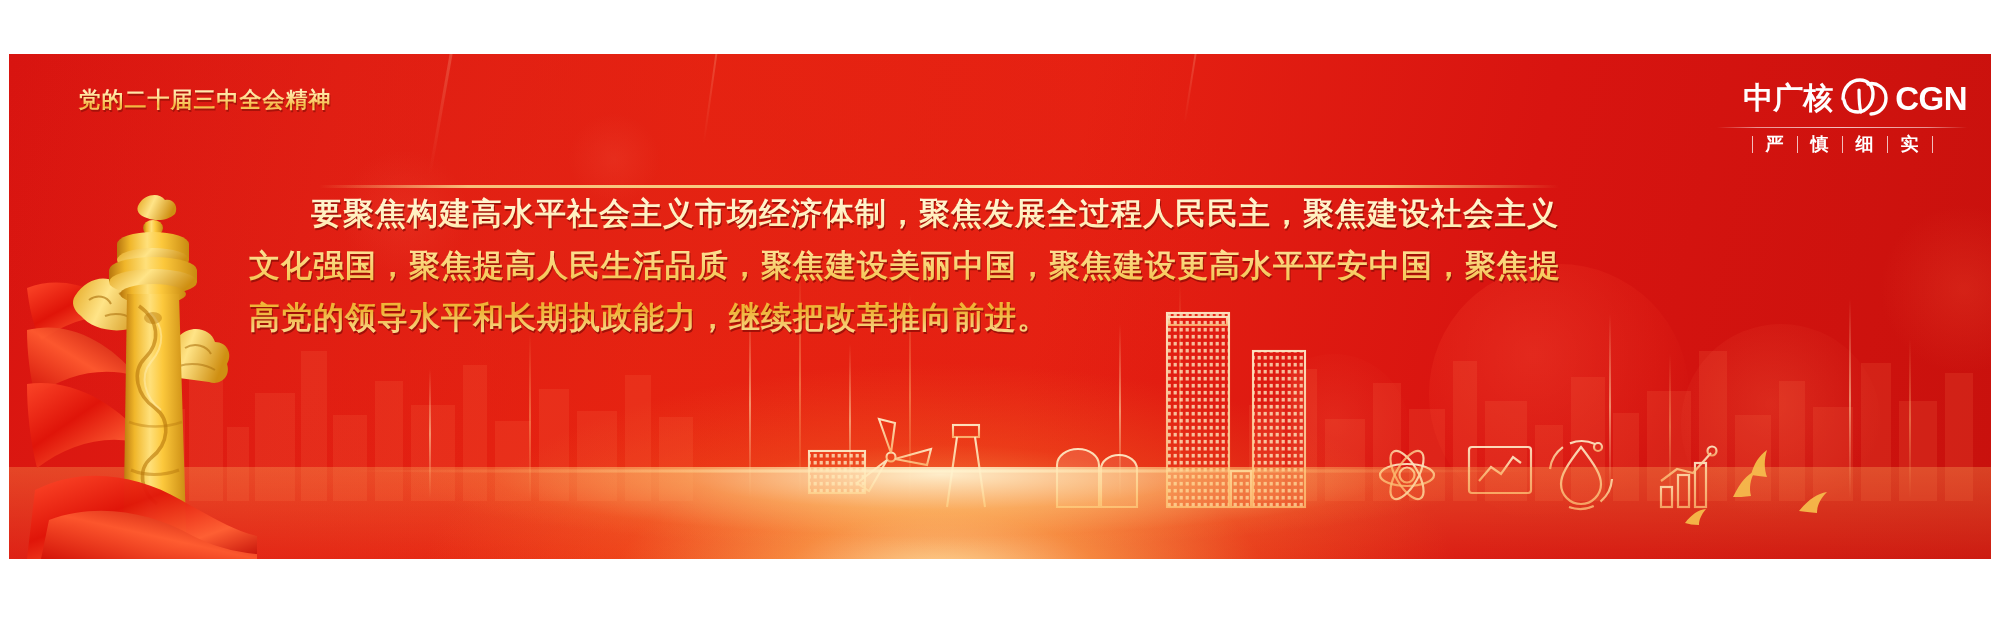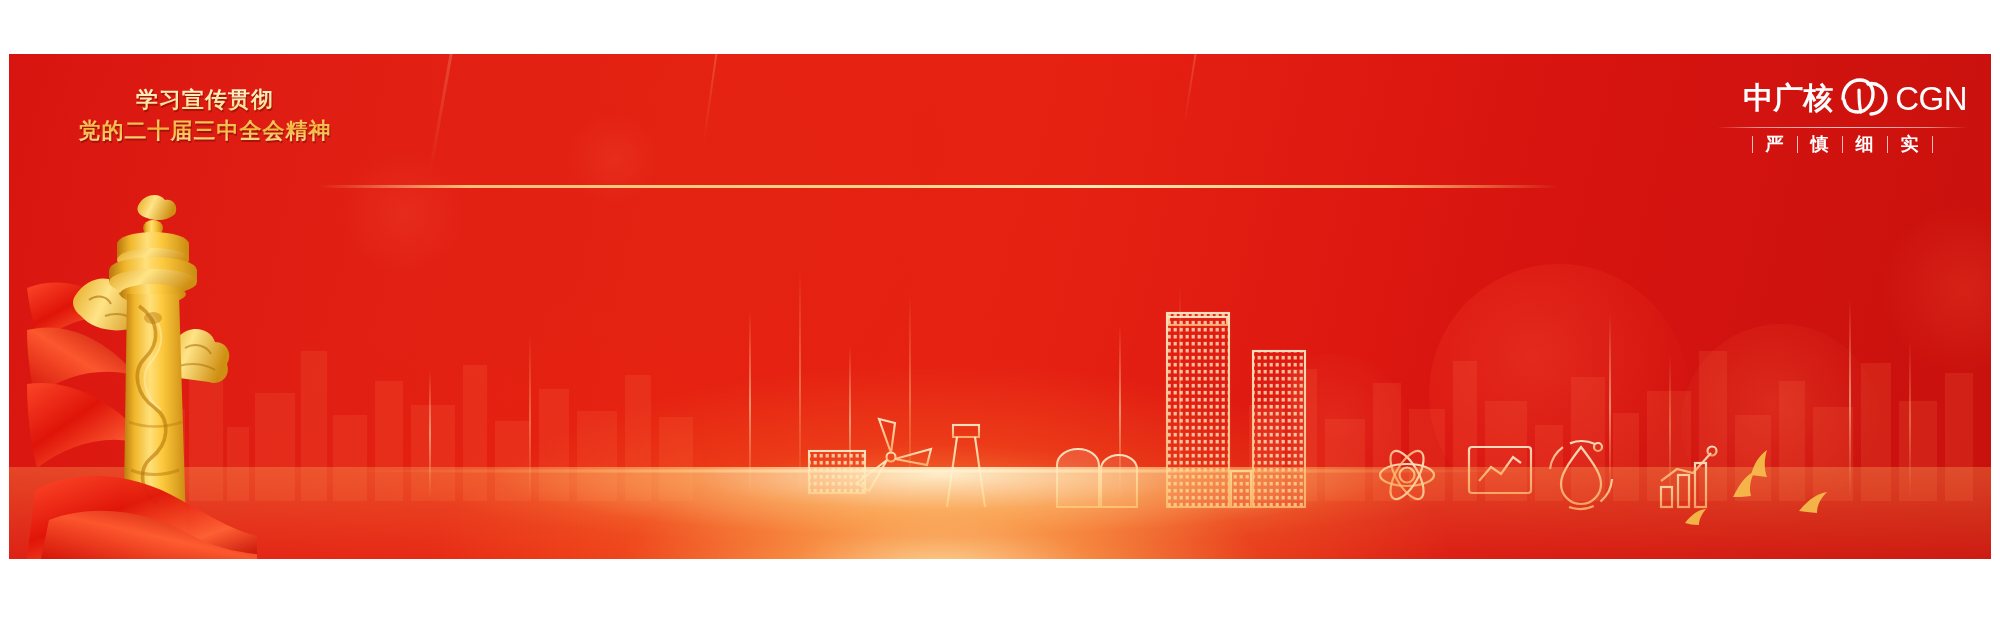--- a/index.html
+++ b/index.html
@@ -96,21 +96,21 @@
     -webkit-text-fill-color:transparent;
     filter:drop-shadow(1.5px 2.5px 0 rgba(145,14,6,0.82));
   }
   #body-text .ln { display:block; white-space:nowrap; }
   #body-text .ln:first-child { text-indent:62px; }
 
   
   #logo { position:absolute; right:24px; top:20px; width:250px; height:90px; color:#ffffff; }
   #logo-row { display:flex; align-items:center; justify-content:flex-end; gap:4px; height:48px; }
   #logo-cn { font-size:30px; font-weight:bold; letter-spacing:0px; line-height:1; }
-  #logo-en { font-size:33px; font-weight:normal; letter-spacing:-0.5px; line-height:1; }
+  #logo-en { font-size:33px; font-weight:bold; letter-spacing:-0.5px; line-height:1; }
   #logo-rule { margin-top:5px; height:1px;
     background:linear-gradient(to right, rgba(255,255,255,0) 0%, rgba(255,255,255,0.55) 16%, rgba(255,255,255,0.75) 50%, rgba(255,255,255,0.55) 84%, rgba(255,255,255,0) 100%); }
   #logo-tag { display:flex; align-items:center; justify-content:center; gap:0; margin-top:7px; }
   #logo-tag .w { font-size:18px; font-weight:bold; padding:0 13px; line-height:1; }
   #logo-tag .sep { width:1px; height:17px; background:rgba(255,255,255,0.72); }
 </style>
 </head>
 <body>
 
 <div id="banner">
@@ -350,26 +350,30 @@
       <path d="M102 252 C118 258 138 258 155 252" fill="none" stroke="#b8780c" stroke-width="2.5" opacity="0.42"></path>
     </g>
 
     <g>
       <path d="M8 320 C54 296 110 304 154 330 C186 348 206 360 230 366 L230 389 L0 389 Z" fill="url(#ribbonG)" opacity="0.96"></path>
       <path d="M22 350 C70 332 124 342 166 366 C186 376 206 382 230 384 L230 389 L14 389 Z" fill="url(#ribbonG2)" opacity="0.9"></path>
     </g>
   </svg>
 
   <div id="slogan">
-    <div>学习宣传贯彻</div>
     <div>党的二十届三中全会精神</div>
   </div>
 
   <div id="divider"></div>
 
+  <div id="body-text">
+    <span class="ln">要聚焦构建高水平社会主义市场经济体制，聚焦发展全过程人民民主，聚焦建设社会主义</span>
+    <span class="ln">文化强国，聚焦提高人民生活品质，聚焦建设美丽中国，聚焦建设更高水平平安中国，聚焦提</span>
+    <span class="ln">高党的领导水平和长期执政能力，继续把改革推向前进。</span>
+  </div>
 
   <div id="logo">
     <div id="logo-row">
       <span id="logo-cn">中广核</span>
       <svg width="54" height="40" viewBox="0 0 54 40">
         <path d="M6 21 C6 9 14 2 23 2 C31 2 36 8 36 16 C36 26 29 34 21 34 C13 34 8 29 7 22" fill="none" stroke="#ffffff" stroke-width="3.4" stroke-linecap="round"></path>
         <path d="M31 6 C40 4 49 10 49 20 C49 29 42 36 34 36" fill="none" stroke="#ffffff" stroke-width="3.4" stroke-linecap="round"></path>
         <path d="M22 12 C22 20 22 28 24 34" fill="none" stroke="#ffffff" stroke-width="3.2" stroke-linecap="round"></path>
       </svg>
       <span id="logo-en">CGN</span>

